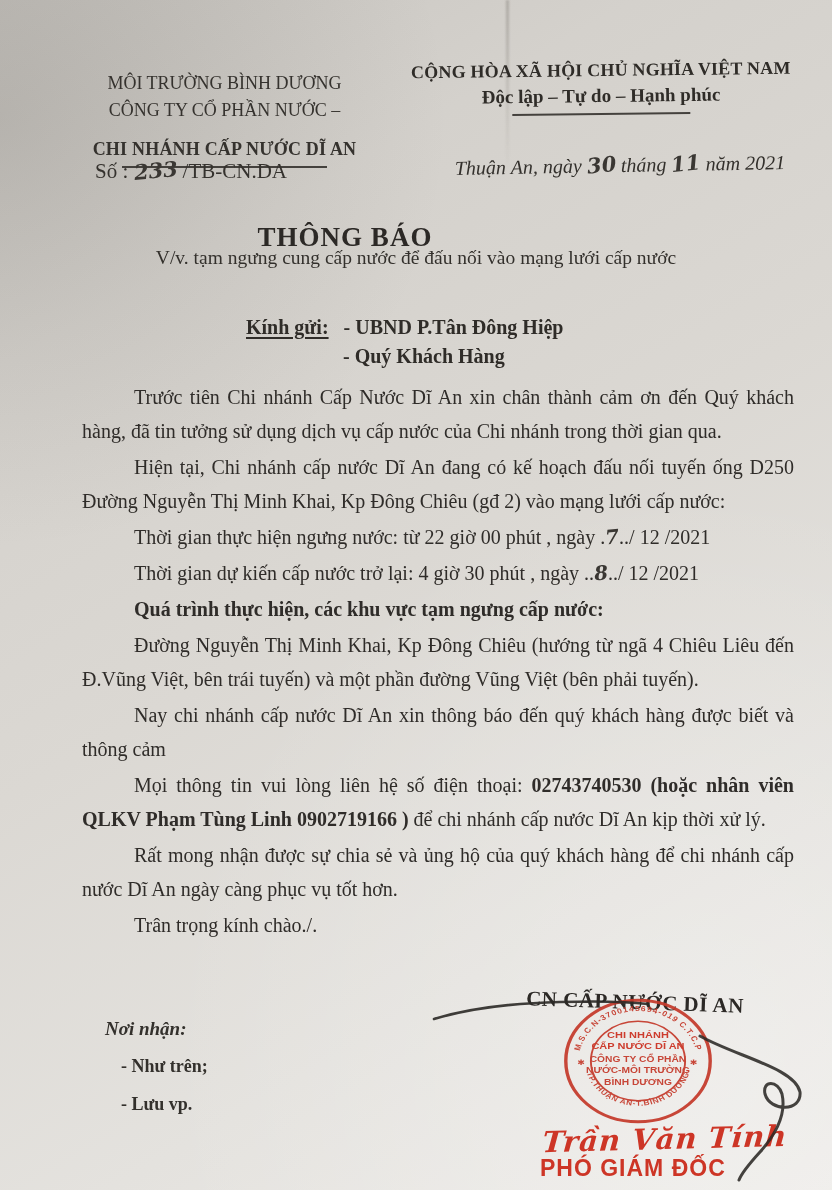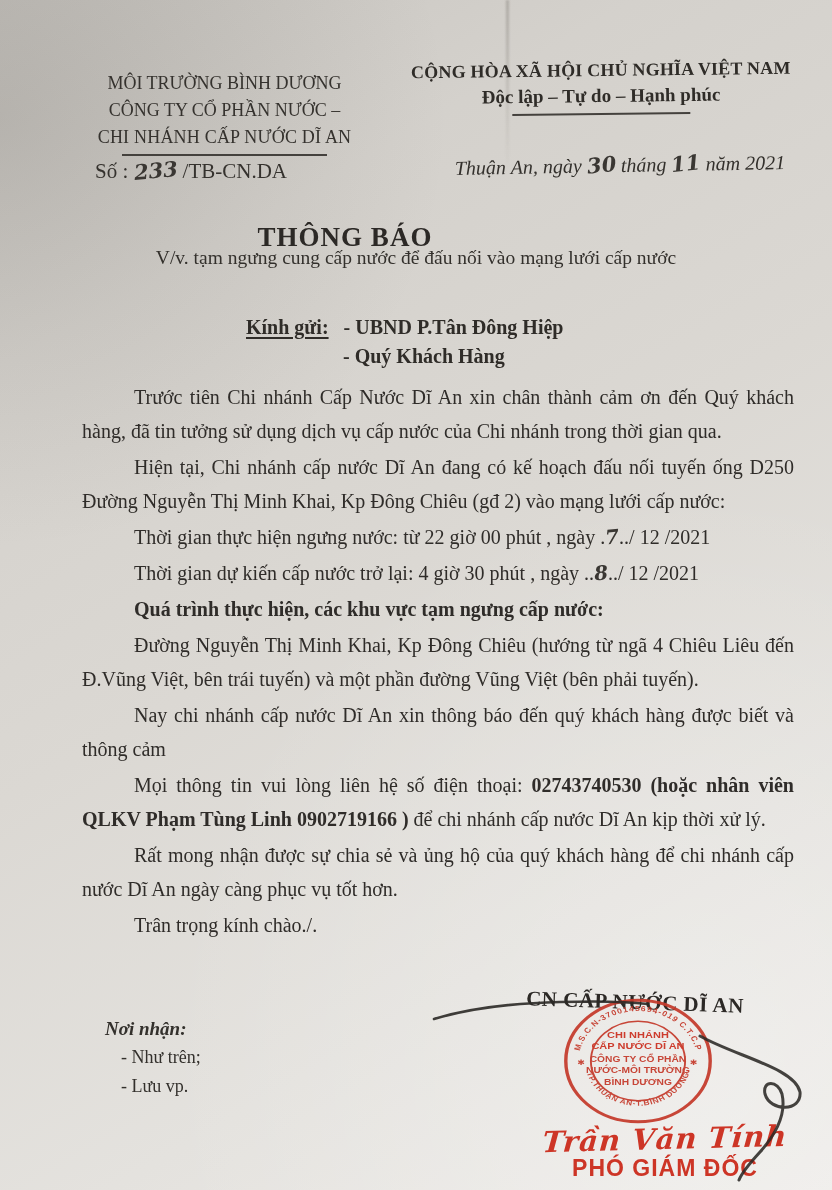--- a/index.html
+++ b/index.html
@@ -12,21 +12,21 @@
   .shade{position:absolute;inset:0;pointer-events:none;
     background:
       radial-gradient(120% 90% at 85% 90%, rgba(255,255,255,0.28) 0%, rgba(255,255,255,0) 55%),
       radial-gradient(90% 60% at 0% 10%, rgba(70,66,60,0.16) 0%, rgba(70,66,60,0) 60%);
   }
   .crease{position:absolute;left:506px;top:0;width:3px;height:170px;pointer-events:none;
     background:linear-gradient(to bottom, rgba(100,95,88,0.32), rgba(100,95,88,0));filter:blur(1px);}
   .abs{position:absolute;}
   
   .hleft{left:52px;top:70px;width:345px;text-align:center;font-size:18px;line-height:27px;color:#35322e;}
-  .hleft .b{font-weight:normal;letter-spacing:.2px;}
+  .hleft .b{font-weight:bold;letter-spacing:.2px;margin-top:12px;}
   .hleft .rule{width:205px;height:0;border-top:2px solid #44413d;margin:3px auto 0;}
   .so-line{left:95px;top:158px;font-size:21px;color:#35322e;}
   .hw{font-family:"DejaVu Serif", serif;font-style:italic;font-weight:600;display:inline-block;transform:rotate(-5deg);color:#3a3733;}
   
   .hright{left:383px;top:60px;width:436px;text-align:center;color:#2f2c28;transform:rotate(-0.7deg);}
   .hright .l1{font-weight:bold;font-size:18px;letter-spacing:.2px;}
   .hright .l2{font-weight:bold;font-size:19px;margin-top:4px;}
   .hright .rule{width:178px;height:0;border-top:2px solid #44413d;margin:6px auto 0;}
   .dateline{left:420px;top:152px;width:400px;text-align:center;font-style:italic;font-size:20px;transform:rotate(-1deg);color:#33302c;}
   .dateline .hw{font-size:21px;}
@@ -39,27 +39,27 @@
   .kinhgui .item2{margin:6px 0 0 97px;}
   
   .body-flow{left:82px;top:380px;width:712px;font-size:20px;line-height:34px;color:#2f2c29;}
   .para{margin:0 0 2px 0;text-indent:52px;text-align:justify;}
   .line{margin:0 0 2px 0;padding-left:52px;}
   .bold{font-weight:bold;}
   
   .sign-org{left:470px;top:990px;width:330px;text-align:center;font-weight:bold;font-size:21px;letter-spacing:.5px;transform:rotate(2deg);color:#2c2926;}
   .noinhan{left:105px;top:1018px;font-size:18px;color:#33302c;}
   .noinhan .lbl{font-weight:bold;font-style:italic;font-size:19px;}
-  .noinhan .itm{margin:5px 0 0 16px;line-height:24px;}
+  .noinhan .itm{margin:14px 0 0 16px;line-height:24px;font-weight:bold;}
   
   .stamp{left:562px;top:997px;width:152px;height:128px;opacity:.93;pointer-events:none;}
   .stamp svg{width:100%;height:100%;}
   .red-name{left:540px;top:1122px;width:250px;text-align:center;font-family:"DejaVu Serif",serif;
     font-style:italic;font-weight:bold;font-size:29px;color:#cd3526;transform:rotate(-1.5deg) skewX(-6deg);letter-spacing:1px;}
-  .red-title{left:540px;top:1155px;width:250px;text-align:center;font-family:"Liberation Sans",sans-serif;
+  .red-title{left:540px;top:1155px;width:250px;font-family:"Liberation Sans",sans-serif;
     font-weight:bold;font-size:23px;color:#cd3526;letter-spacing:1px;}
   .sig-overlay{position:absolute;inset:0;pointer-events:none;}
 </style>
 </head>
 <body>
 
 <div class="shade"></div>
 <div class="crease"></div>
 
 <div class="abs hleft">

